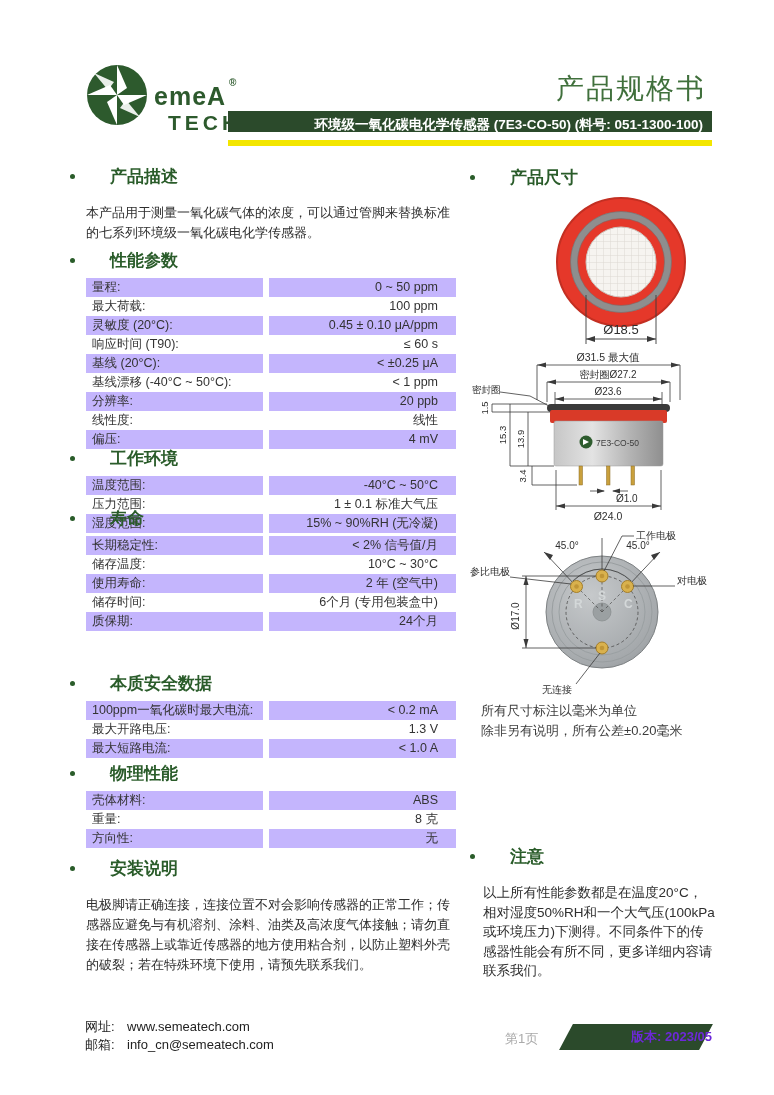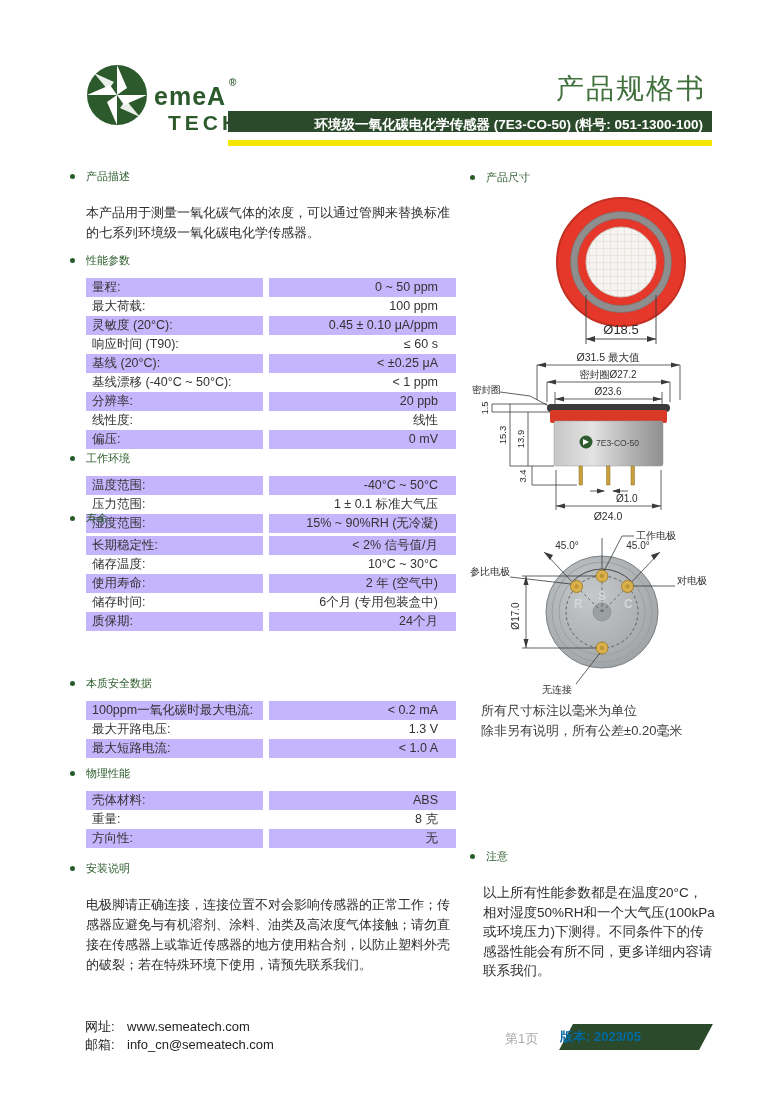--- a/index.html
+++ b/index.html
@@ -14,21 +14,21 @@
   .logo-line2{font-size:21px;letter-spacing:4px;margin-top:3px;margin-left:14px;}
   .doc-title{position:absolute;top:70px;right:68px;font-size:28px;color:#40703c;letter-spacing:2px;}
   .banner{position:absolute;left:228px;top:111px;width:484px;height:21px;background:#2b4a2b;
           color:#fff;font-size:13.5px;font-weight:bold;text-align:right;line-height:27px;
           padding-right:9px;box-sizing:border-box;}
   .yellow-bar{position:absolute;left:228px;top:140px;width:484px;height:6px;background:#f3e600;}
 
   
   .sec{position:absolute;left:70px;width:392px;}
   .sec-right{position:absolute;left:470px;width:245px;}
-  .sec-head{display:flex;align-items:center;font-weight:normal;font-size:11px;color:#2a5c2a;height:22px;}
+  .sec-head{display:flex;align-items:center;font-weight:bold;font-size:17px;color:#2a5c2a;height:22px;gap:24px;}
   .bullet{width:5px;height:5px;border-radius:50%;background:#2a5c2a;margin-right:11px;flex:0 0 auto;}
   .sec-body{margin:16px 0 0 16px;width:372px;font-size:13px;line-height:20px;color:#2e2e2e;}
 
   .spec-table{margin:7px 0 0 16px;width:370px;font-size:12.5px;color:#333;}
   .spec-row{display:flex;height:19px;line-height:19px;}
   .spec-row .cl{width:177px;padding-left:6px;box-sizing:border-box;white-space:nowrap;}
   .spec-row .cv{flex:1;margin-left:6px;text-align:right;padding-right:18px;}
   .spec-row.odd .cl,.spec-row.odd .cv{background:#c4b5fd;}
 
   #sec-desc{top:165px;}   #sec-perf{top:249px;}  #sec-env{top:447px;}
@@ -44,22 +44,22 @@
   #sec-notice .sec-body{width:232px;margin-left:13px;font-size:13.5px;line-height:19.5px;}
 
   
   .footer-contact{position:absolute;left:85px;top:1018px;font-size:13px;color:#222;line-height:18px;}
   .footer-contact .frow{display:flex;}
   .footer-contact .flabel{width:42px;}
   .page-num{position:absolute;left:505px;top:1030px;font-size:13px;color:#aaaaaa;}
   .version-badge{position:absolute;left:560px;top:1024px;width:152px;height:26px;}
   .version-badge .badge-bg{position:absolute;left:6px;right:6px;top:0;bottom:0;background:#2b4a2b;
                            transform:skewX(-28deg);}
-  .version-badge .badge-label{position:absolute;inset:0;color:#0369a1;font-size:13px;font-weight:bold;
-                              text-align:left;line-height:26px;}
+  .version-badge .badge-label{position:absolute;inset:0;color:#6d28d9;font-size:13px;font-weight:bold;
+                              text-align:right;line-height:26px;}
   svg text{font-family:"Liberation Sans","DejaVu Sans",sans-serif;}
 </style>
 </head>
 <body>
 
 <div class="page">
 
   <div class="logo-wrap">
     <svg width="66" height="70" viewBox="0 0 66 70">
       <circle cx="33" cy="35" r="30" fill="#2d5a2d"></circle>
@@ -126,21 +126,21 @@
       <div class="spec-row odd">
           <div class="cl">分辨率:</div>
           <div class="cv">20 ppb</div>
         </div>
       <div class="spec-row">
           <div class="cl">线性度:</div>
           <div class="cv">线性</div>
         </div>
       <div class="spec-row odd">
           <div class="cl">偏压:</div>
-          <div class="cv">0 mV</div>
+          <div class="cv">4 mV</div>
         </div>
     </div>
   </div>
 
   <div class="sec" id="sec-env">
     <div class="sec-head">
       <span class="bullet"></span>
       <span>工作环境</span>
     </div>
     <div class="spec-table">

